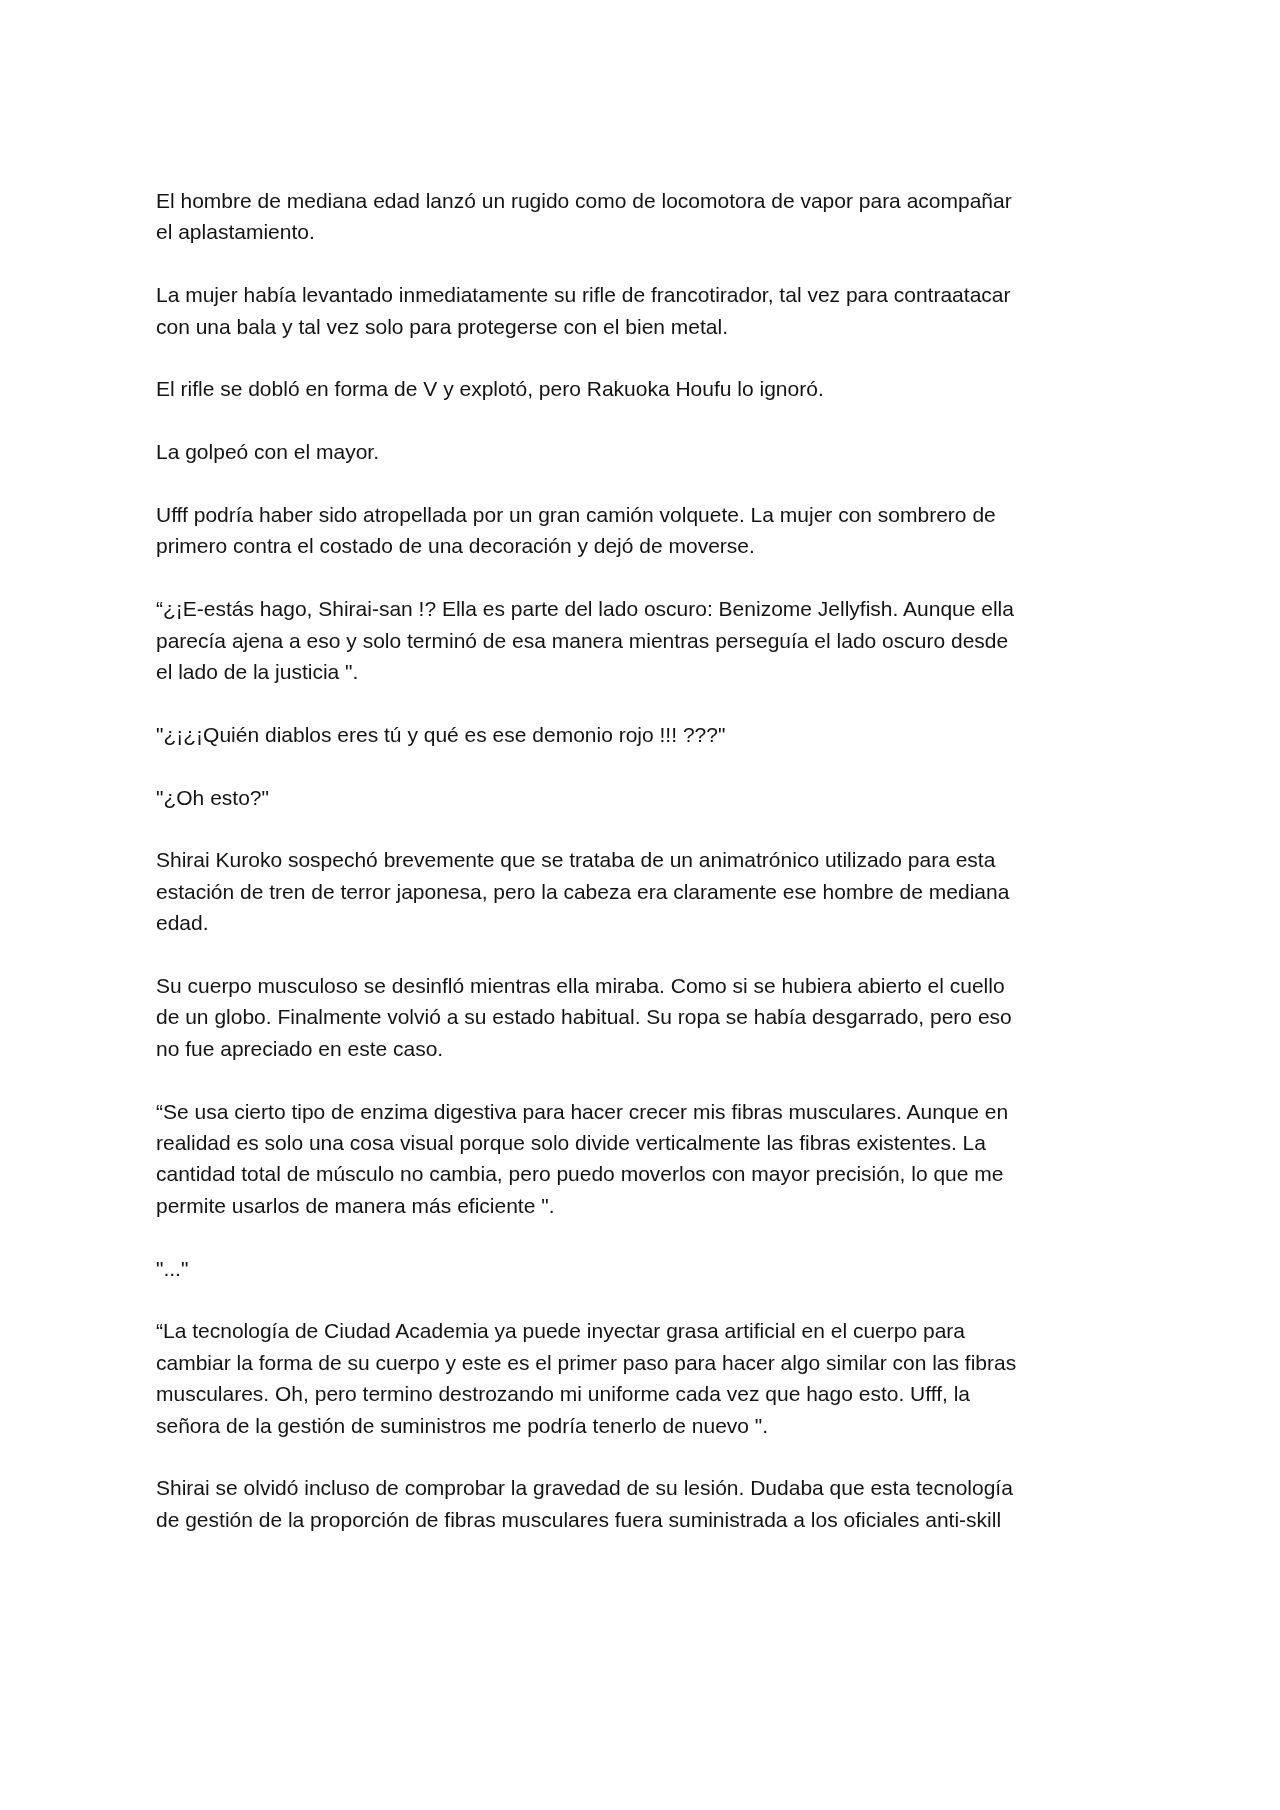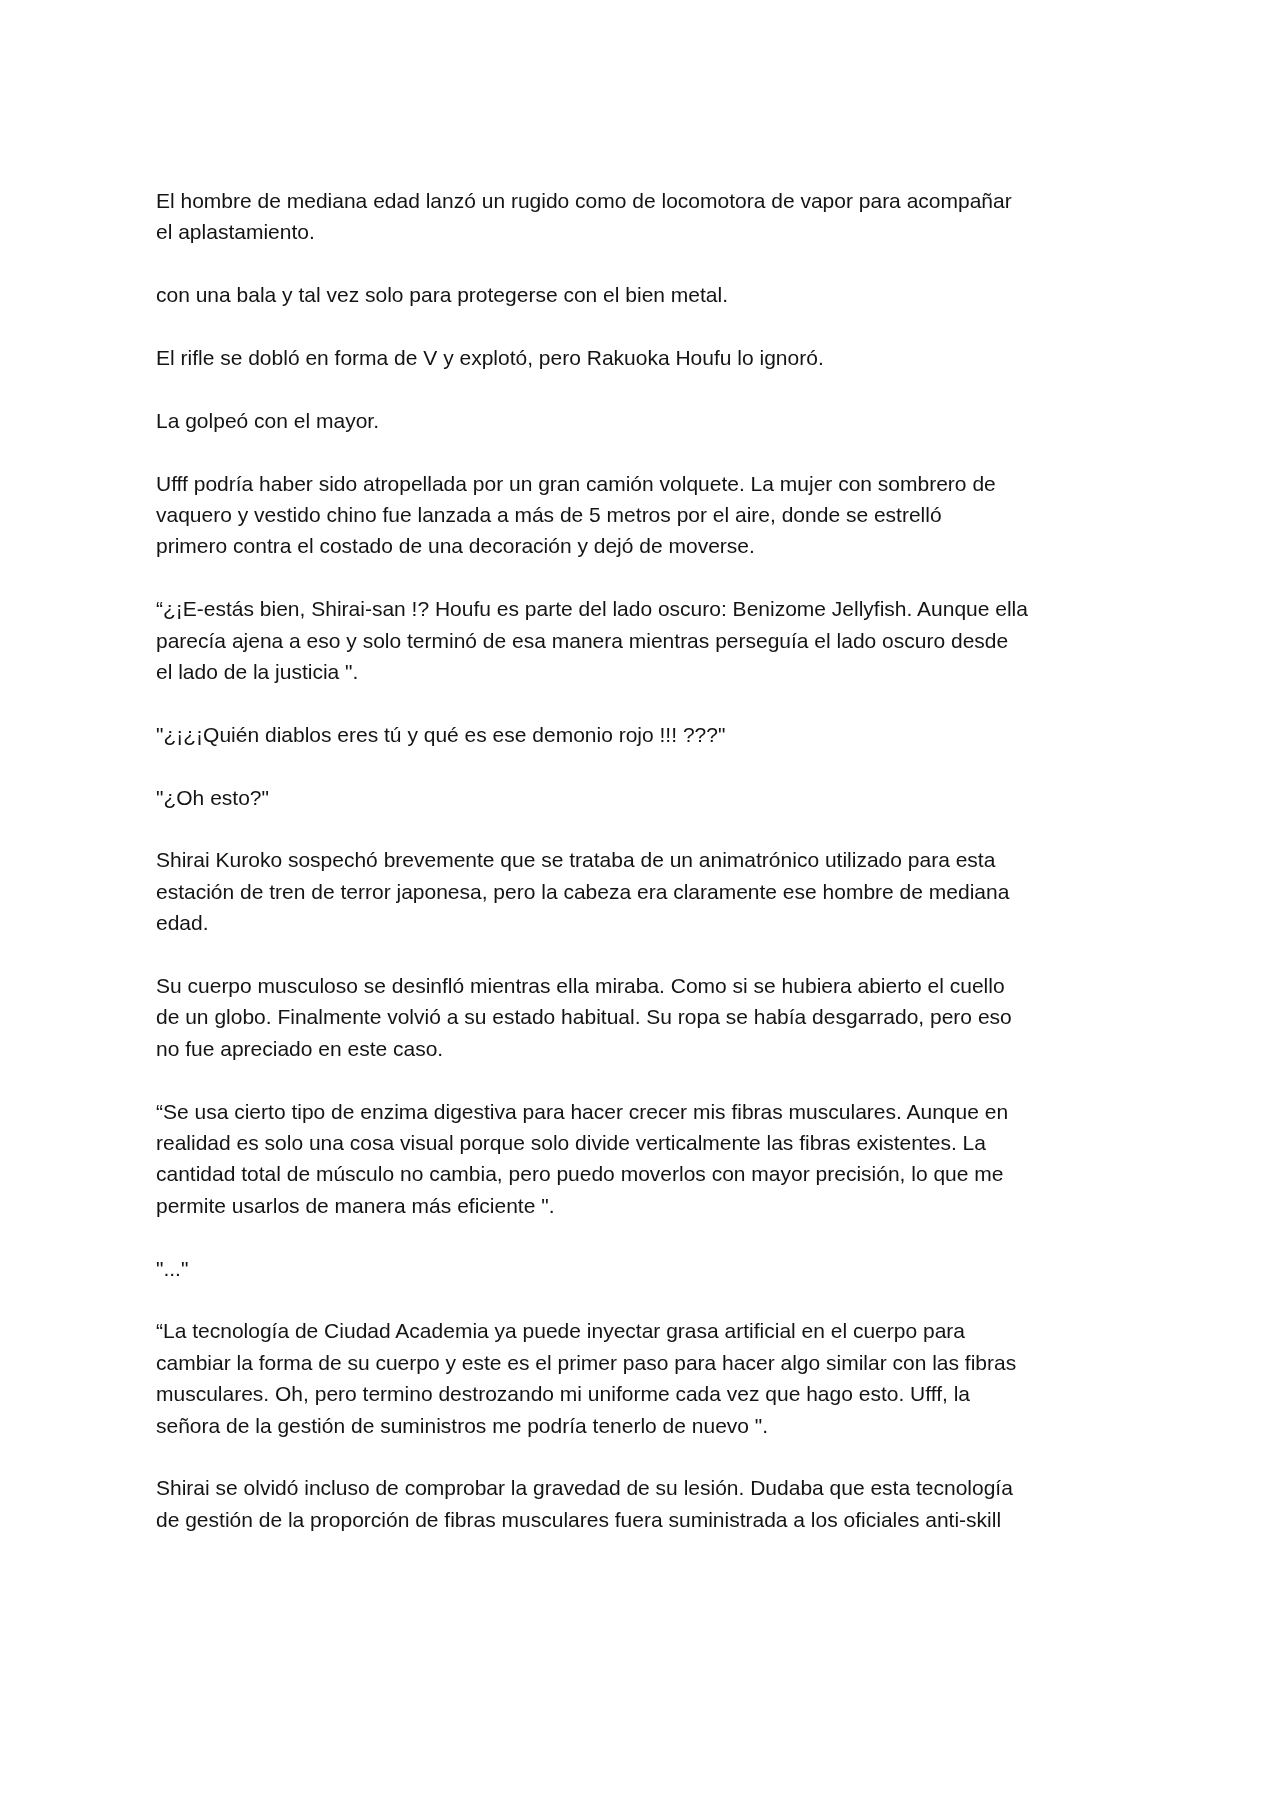--- a/index.html
+++ b/index.html
@@ -45,39 +45,39 @@
 
 <div class="page">
   <div class="content" id="content">
 
     <p class="para">
       <span class="line">El hombre de mediana edad lanzó un rugido como de locomotora de vapor para acompañar</span>
       <span class="line">el aplastamiento.</span>
     </p>
 
     <p class="para">
+      <span class="line">La mujer había levantado inmediatamente su rifle de francotirador, tal vez para contraatacar</span>
       <span class="line">con una bala y tal vez solo para protegerse con el bien metal.</span>
     </p>
 
     <p class="para">
       <span class="line">El rifle se dobló en forma de V y explotó, pero Rakuoka Houfu lo ignoró.</span>
     </p>
 
     <p class="para">
       <span class="line">La golpeó con el mayor.</span>
     </p>
 
     <p class="para">
       <span class="line">Ufff podría haber sido atropellada por un gran camión volquete. La mujer con sombrero de</span>
-      <span class="line">vaquero y vestido chino fue lanzada a más de 5 metros por el aire, donde se estrelló</span>
       <span class="line">primero contra el costado de una decoración y dejó de moverse.</span>
     </p>
 
     <p class="para">
-      <span class="line">“¿¡E-estás bien, Shirai-san !? Houfu es parte del lado oscuro: Benizome Jellyfish. Aunque ella</span>
+      <span class="line">“¿¡E-estás hago, Shirai-san !? Ella es parte del lado oscuro: Benizome Jellyfish. Aunque ella</span>
       <span class="line">parecía ajena a eso y solo terminó de esa manera mientras perseguía el lado oscuro desde</span>
       <span class="line">el lado de la justicia ".</span>
     </p>
 
     <p class="para">
       <span class="line">"¿¡¿¡Quién diablos eres tú y qué es ese demonio rojo !!! ???"</span>
     </p>
 
     <p class="para">
       <span class="line">"¿Oh esto?"</span>

